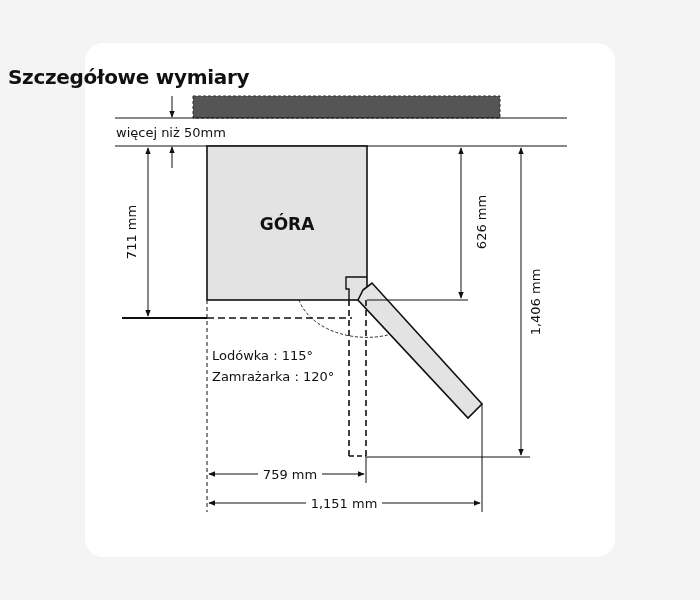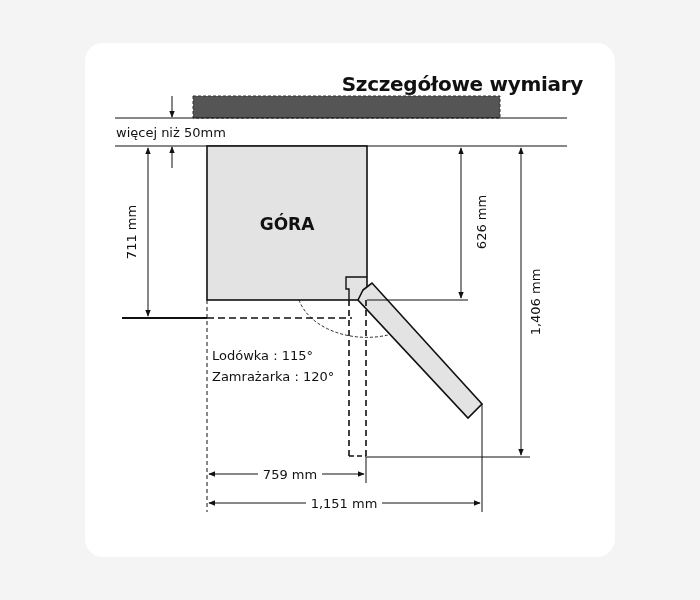--- a/index.html
+++ b/index.html
@@ -13,26 +13,26 @@
     .card {
       position: absolute;
       left: 85px; top: 43px;
       width: 530px; height: 514px;
       background: #ffffff;
       border-radius: 18px;
     }
     .title {
       position: absolute;
       left: 0; top: 57px; width: 568px;
-      text-align: right;
+      text-align: left;
       font-size: 20px;
       font-weight: bold;
       color: #111;
       letter-spacing: -0.3px;
-      margin: 15px;
+      margin: 8px;
     }
     svg.diagram {
       position: absolute;
       left: 0; top: 0;
       width: 700px; height: 600px;
     }
     svg text {
       font-family: "DejaVu Sans", "Liberation Sans", sans-serif;
       fill: #111;
     }

